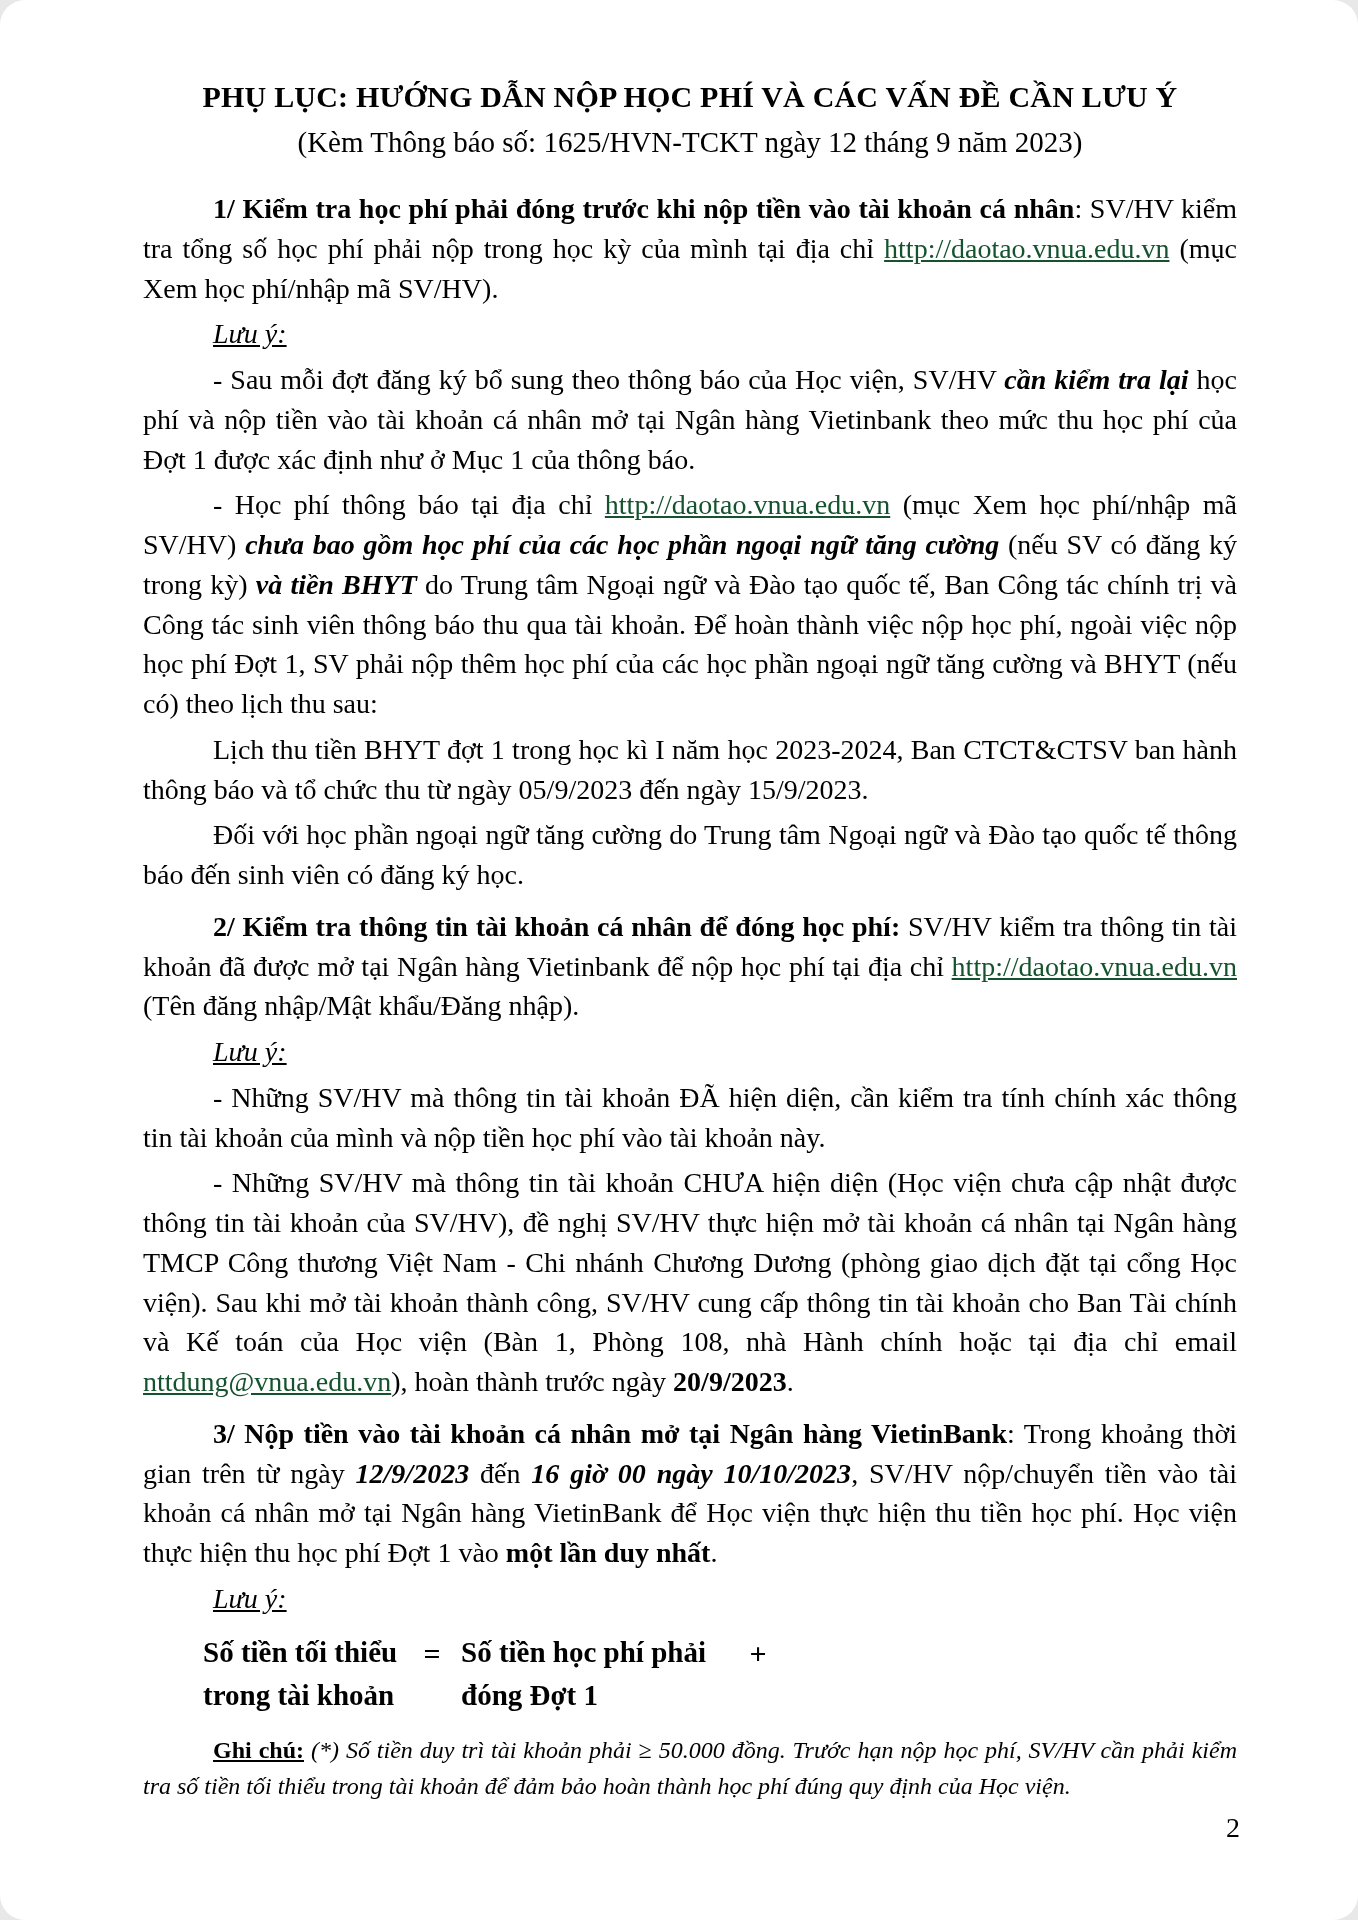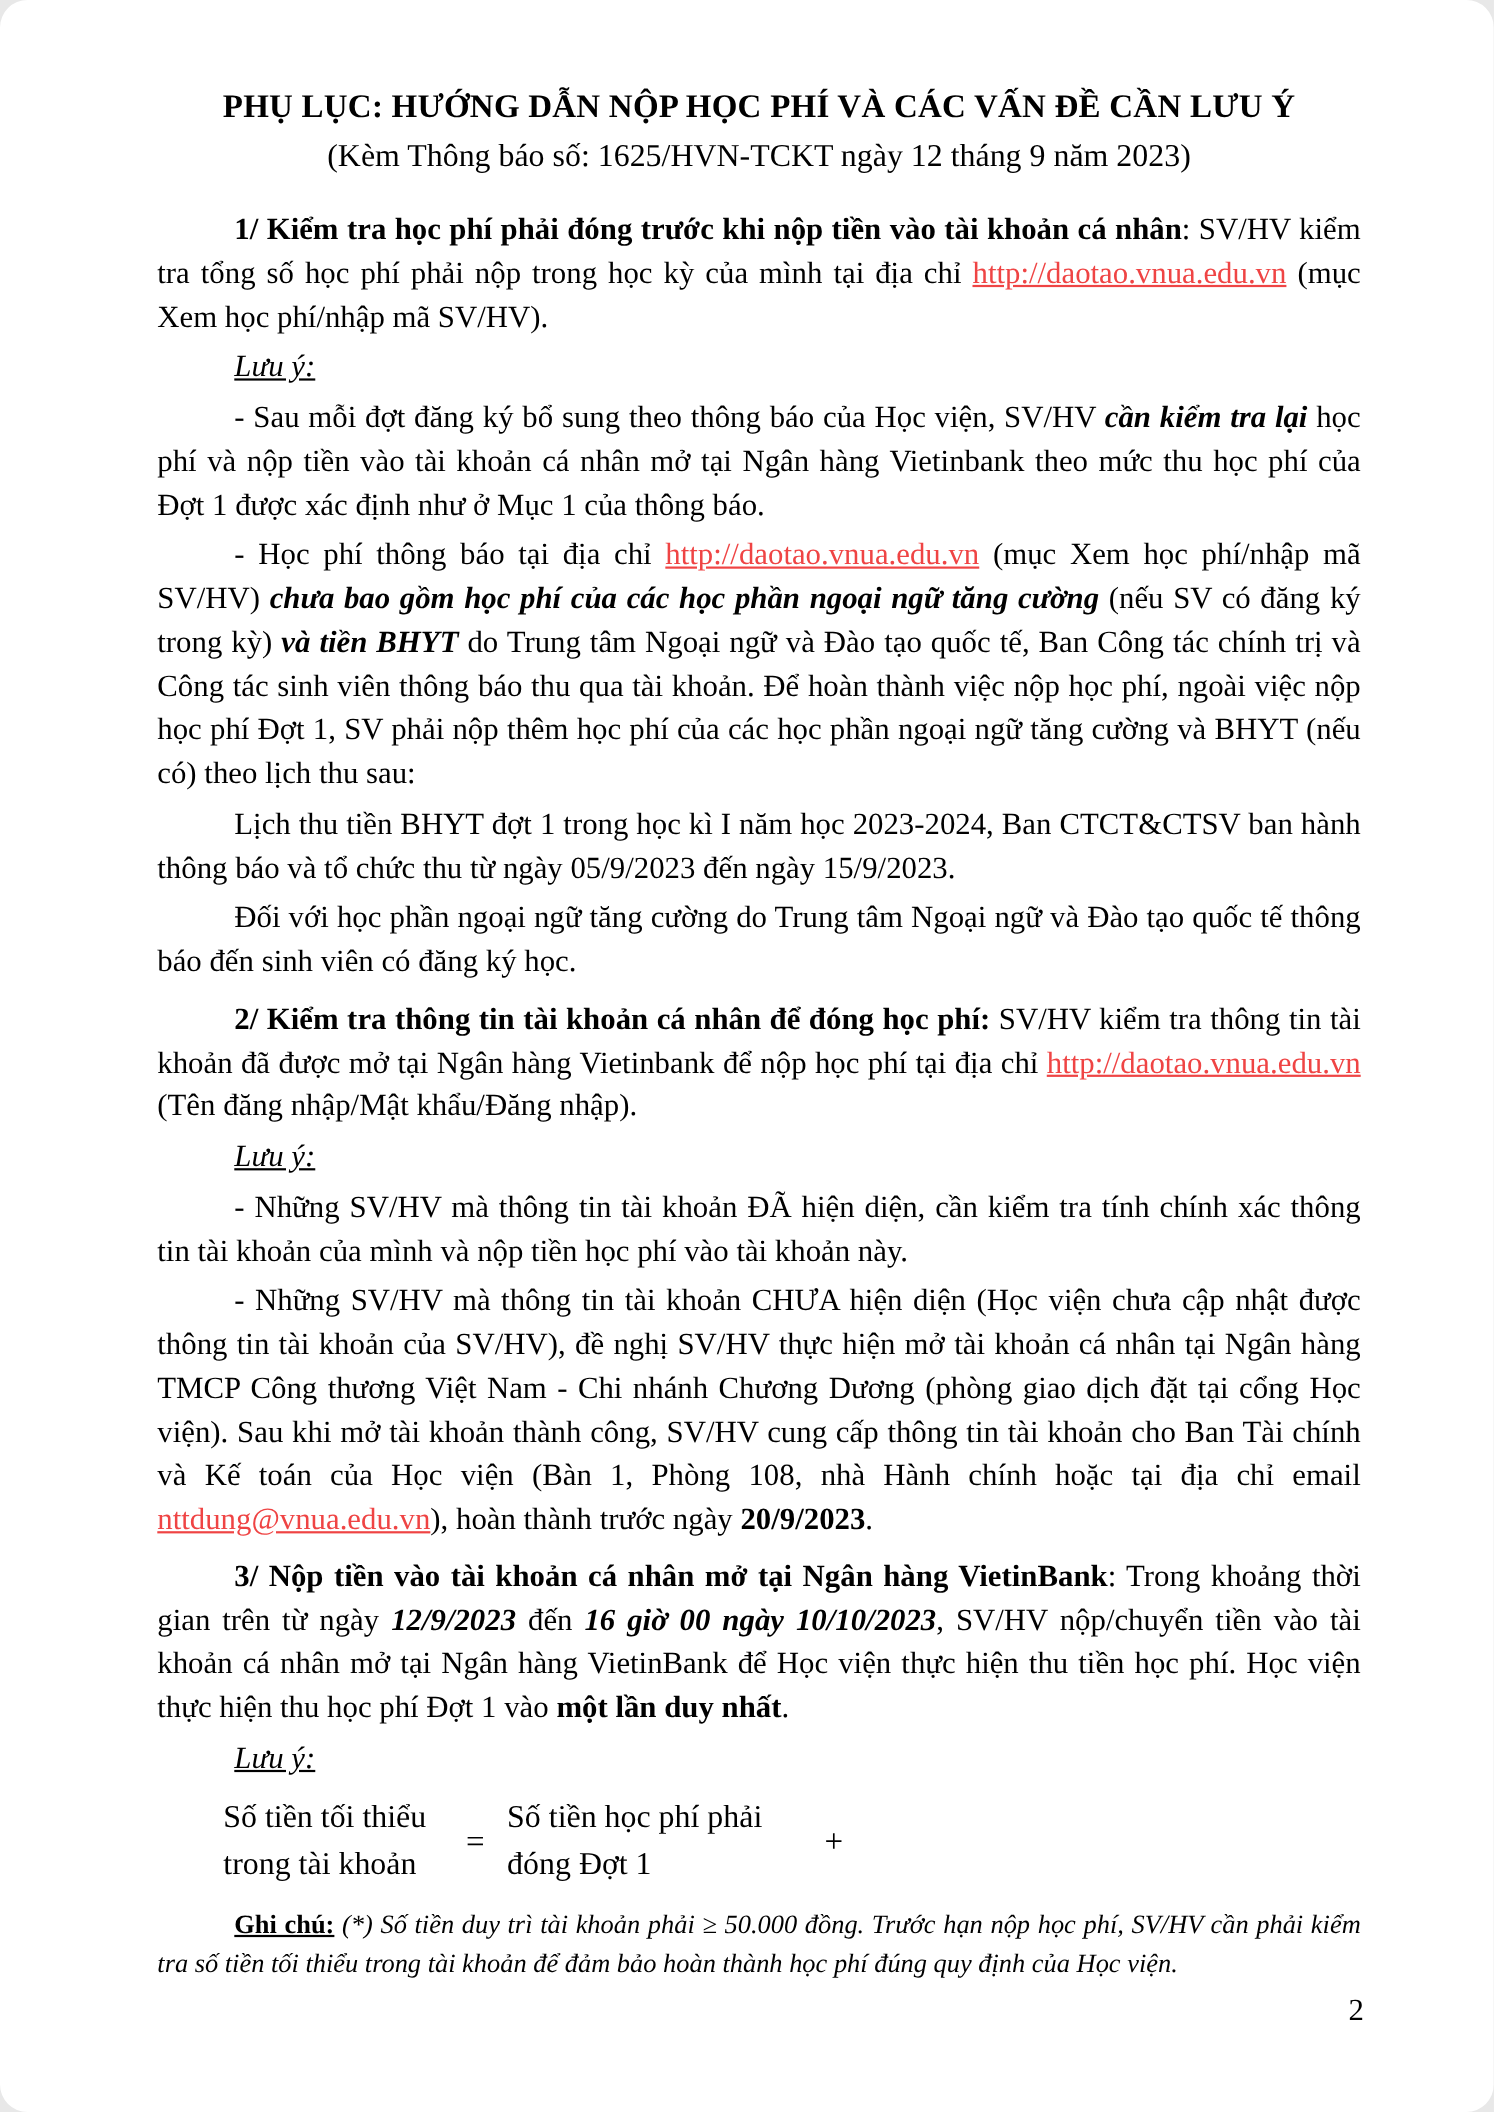--- a/index.html
+++ b/index.html
@@ -18,23 +18,23 @@
   }
   p.body {
     font-size:28px; line-height:1.42; text-align:justify;
     text-indent:70px; margin:0 0 6px 0;
   }
   p.sect { margin-top:12px; }
   p.note-line { text-align:left; }
   .b  { font-weight:bold; }
   .bi { font-weight:bold; font-style:italic; }
   .luuy { font-style:italic; text-decoration:underline; }
-  .link { color:#ef4444; text-decoration:underline; cursor:pointer; }
+  .link { color:#14532d; text-decoration:underline; cursor:pointer; }
   .formula {
-    display:flex; align-items:center; font-weight:normal; font-size:29px;
+    display:flex; align-items:flex-start; font-weight:bold; font-size:29px;
     line-height:1.5; margin:12px 0 14px 60px;
   }
   .f-col  { }
   .f-col1 { width:200px; }
   .f-col2 { width:268px; }
   .f-col3 { width:205px; }
   .f-op   { width:58px; text-align:center; font-size:30px; }
   .ghichu {
     font-size:24px; line-height:1.5; text-align:justify;
     text-indent:70px; margin:2px 0 0 0;

